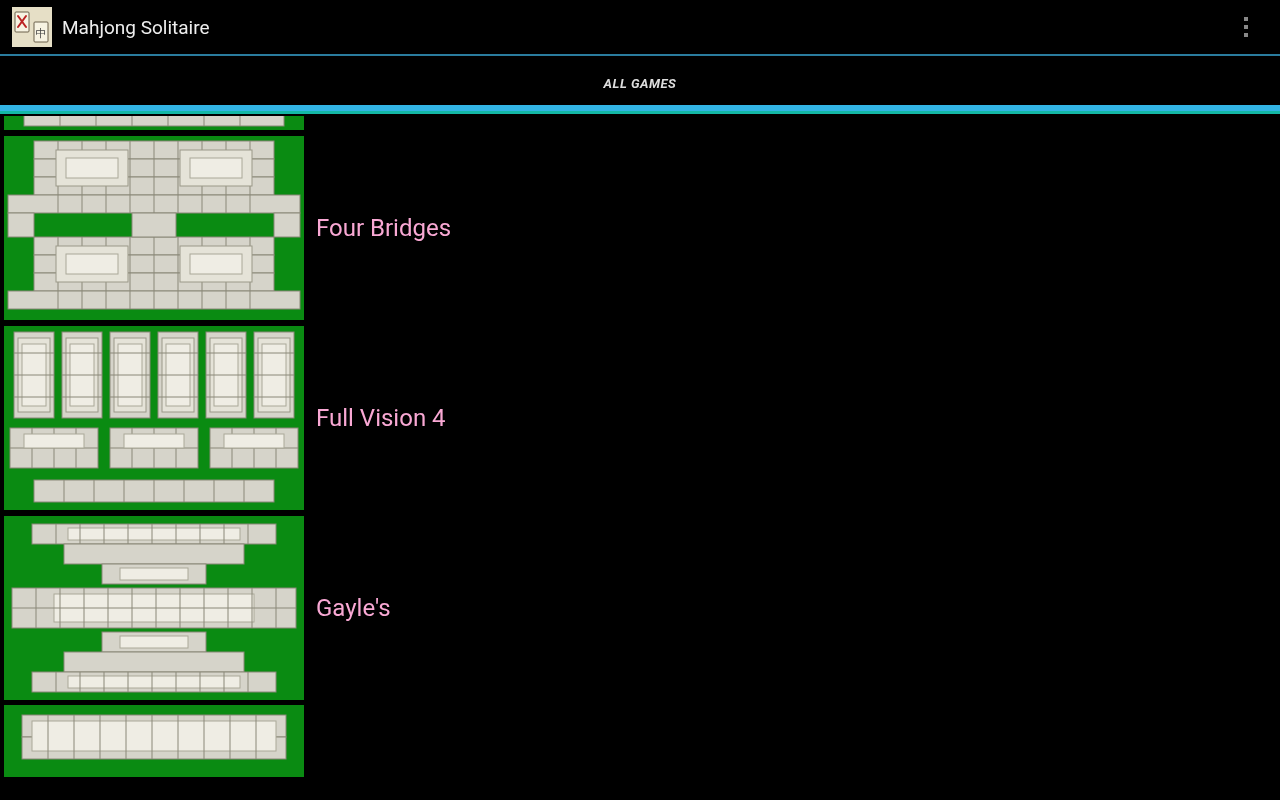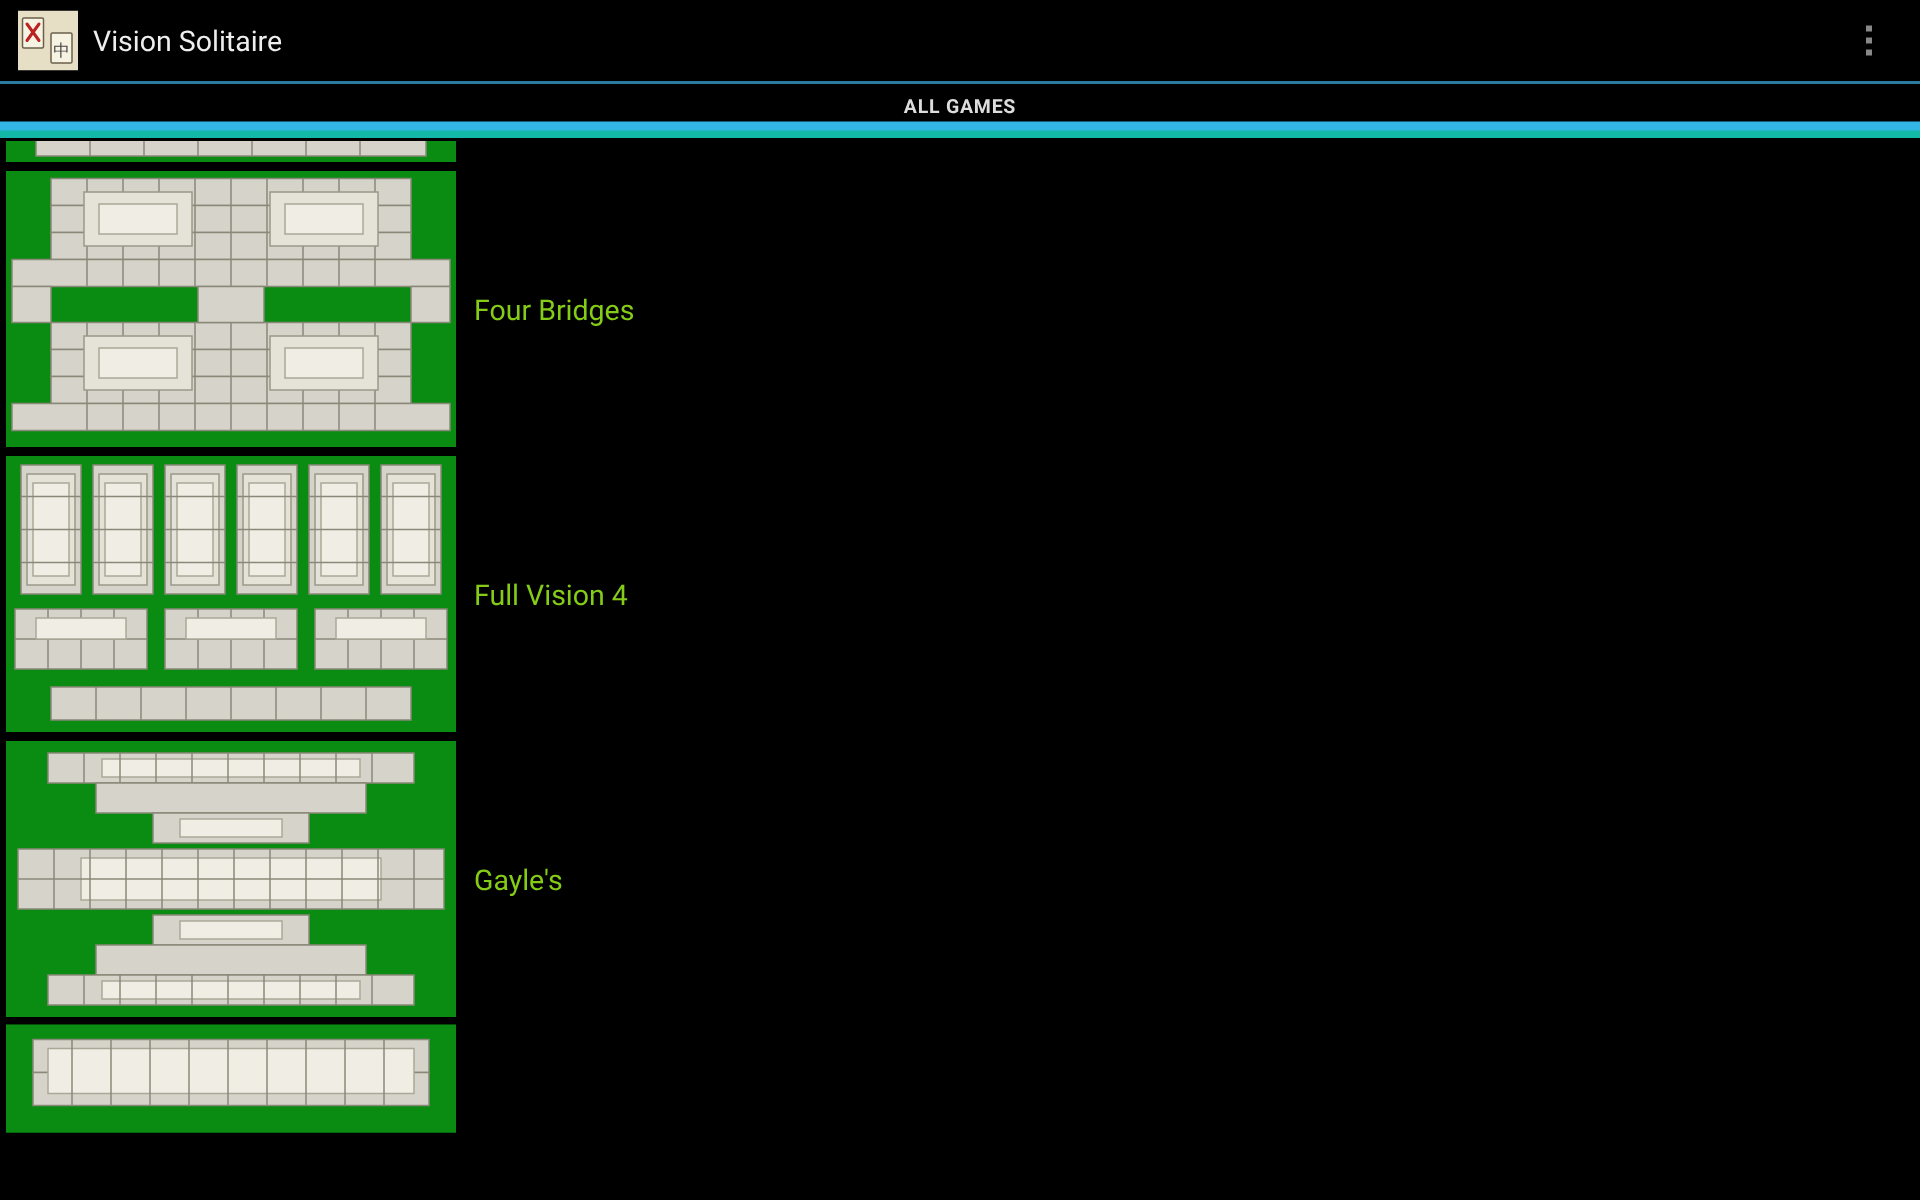--- a/index.html
+++ b/index.html
@@ -38,23 +38,24 @@
     display: flex;
     flex-direction: column;
     align-items: center;
     justify-content: center;
     gap: 4px;
     cursor: pointer;
   }
   .overflow .dot { width: 4px; height: 4px; background: #888; }
   
   .tabs {
-    height: 36px;
-    display: flex;
-    border-bottom: 6px solid #14b8a6;
+    height: 58px;
+    display: flex;
+    border-bottom: 4px solid #14b8a6;
+    font-style: italic;
   }
   .tab {
     flex: 1;
     display: flex;
     align-items: center;
     justify-content: center;
     font-size: 13px;
     font-weight: 700;
     letter-spacing: .5px;
     color: #ddd;
@@ -86,21 +87,21 @@
   }
   .row {
     display: flex;
     align-items: center;
     gap: 12px;
     padding: 2px 4px;
     border-bottom: 2px solid #000;
     cursor: pointer;
   }
   .row.partial-bottom { height: 76px; }
-  .row .label { font-size: 19px; color: #84cc16; }
+  .row .label { font-size: 24px; color: #f9a8d4; }
   .thumb-wrap {
     width: 300px;
     height: 184px;
     background: #0a8b12;
     display: flex;
     align-items: center;
     justify-content: center;
     overflow: hidden;
     flex: none;
   }
@@ -117,21 +118,21 @@
       <rect x="0" y="0" width="40" height="40" fill="#e6dfc6"></rect>
       <rect x="3" y="5" width="14" height="20" rx="1" fill="#f7f3e2" stroke="#6b604a" stroke-width="1"></rect>
       <rect x="22" y="15" width="14" height="20" rx="1" fill="#f7f3e2" stroke="#6b604a" stroke-width="1"></rect>
       <g stroke="#b22" stroke-width="2" stroke-linecap="round">
         <line x1="6" y1="9" x2="14" y2="20"></line>
         <line x1="14" y1="9" x2="6" y2="20"></line>
       </g>
       <text x="29" y="30" font-size="11" text-anchor="middle" fill="#444" font-family="serif">中</text>
     </svg>
   </div>
-  <div class="app-title">Vision Solitaire</div>
+  <div class="app-title">Mahjong Solitaire</div>
   <div class="actionbar-spacer"></div>
   <div class="overflow">
     <div class="dot"></div>
       <div class="dot"></div>
       <div class="dot"></div>
   </div>
 </div>
 
 <div class="tabs">
   <div class="tab active">

